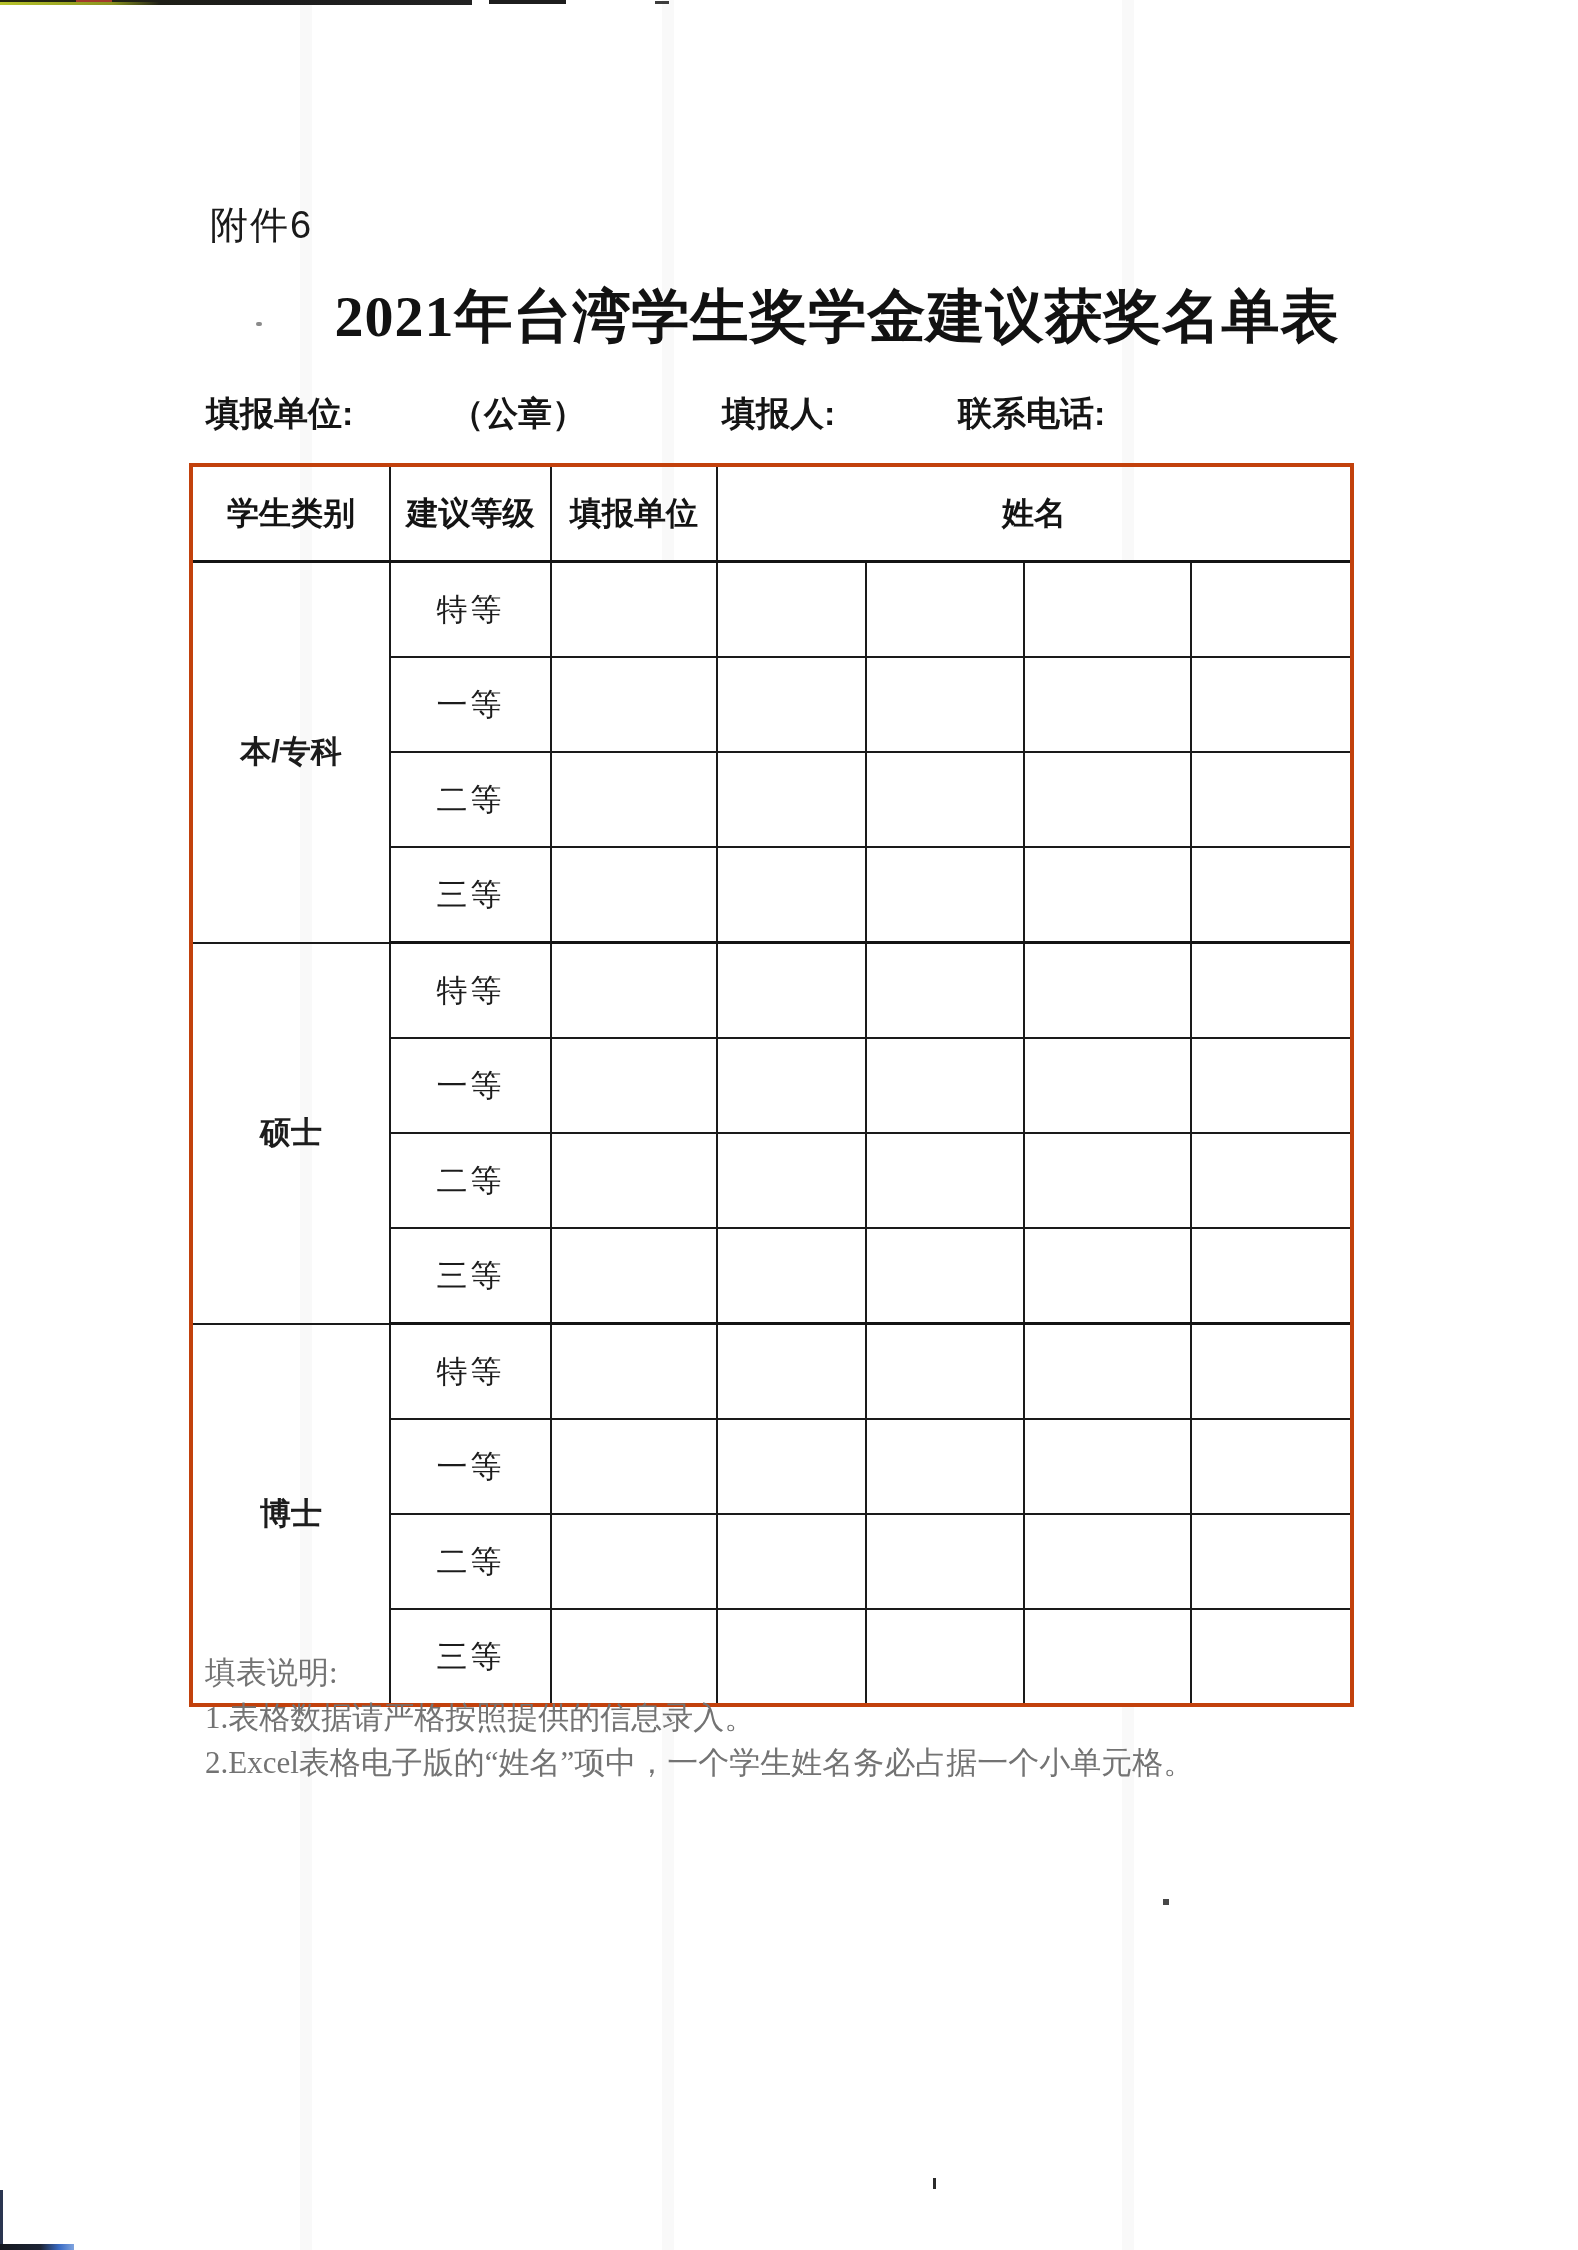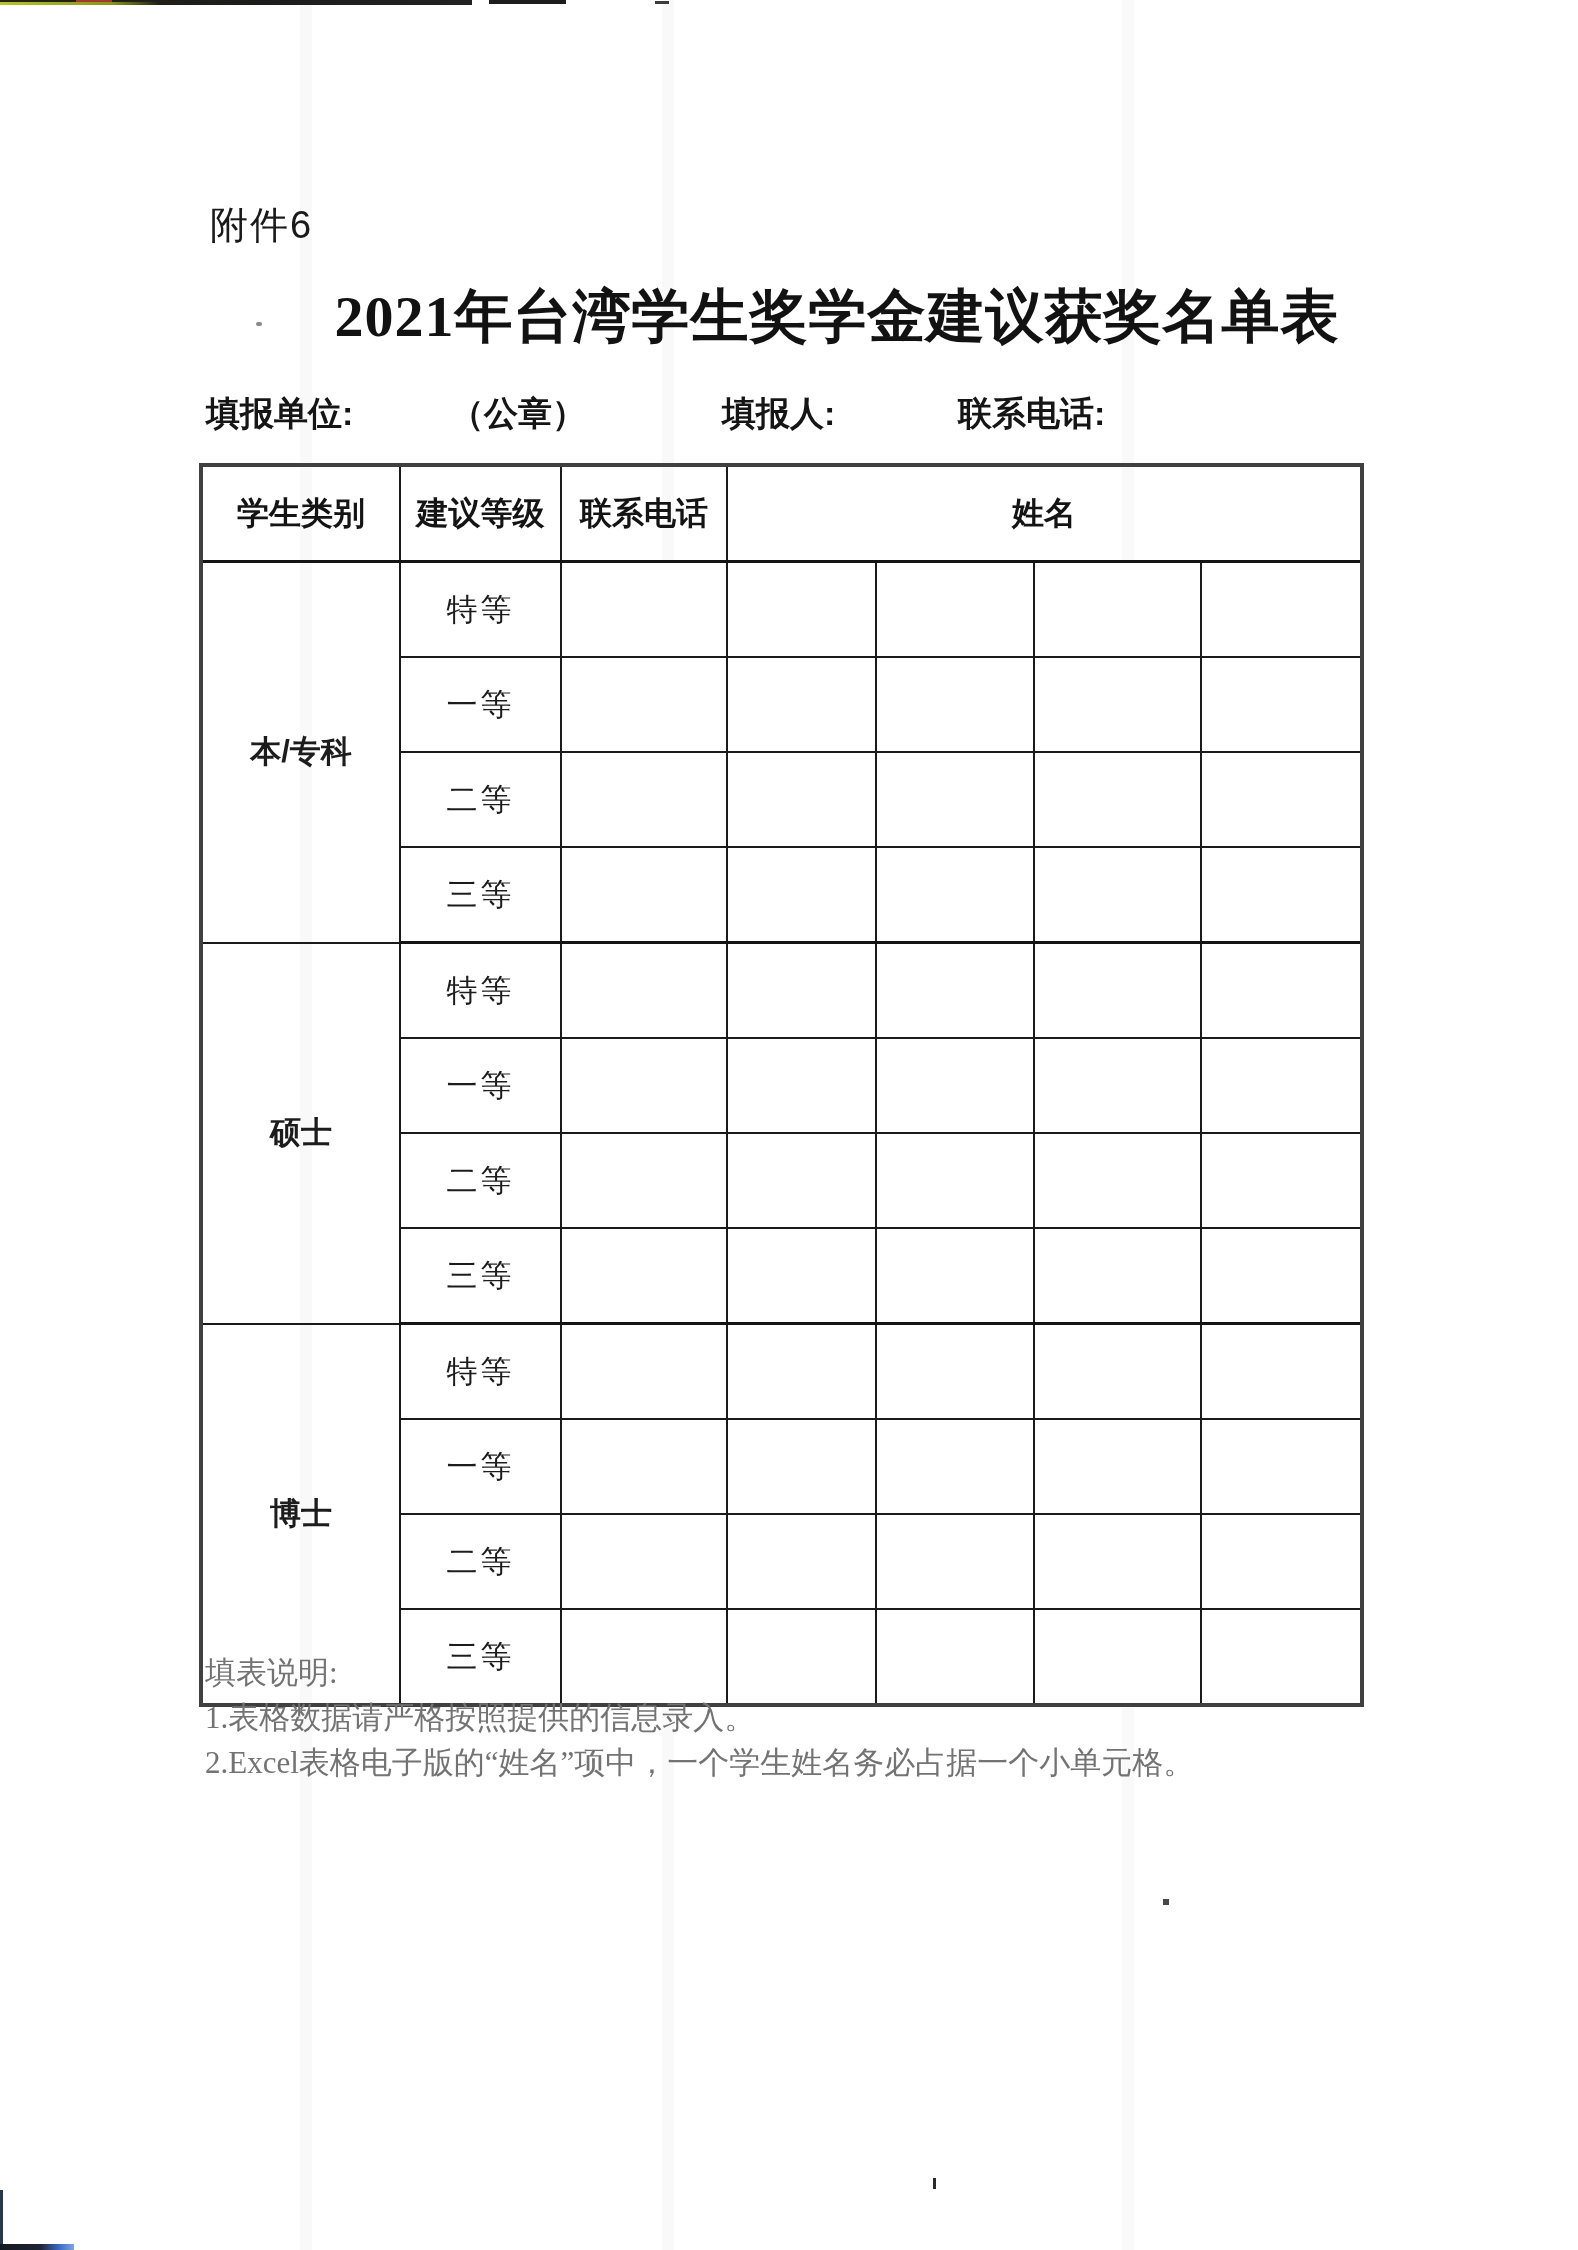--- a/index.html
+++ b/index.html
@@ -66,24 +66,24 @@
     font-weight: 700; font-size: 34px; color: #151515; text-align: center;
   }
   .info-line span { position: absolute; white-space: nowrap; }
   .info-unit  { left: 206px; }
   .info-seal  { left: 450px; }
   .info-filler{ left: 722px; }
   .info-phone { left: 958px; }
 
   
   table.form {
-    position: absolute; left: 199px; top: 463px;
+    position: absolute; left: 189px; top: 463px;
     width: 1161px;
     border-collapse: collapse; table-layout: fixed;
-    border: 4px solid #404040;
+    border: 4px solid #c2410c;
   }
   table.form td {
     border: 2px solid #1a1a1a;
     padding: 0;
     text-align: center; vertical-align: middle;
     font-size: 31px;
     color: #1c1c1c;
     overflow: hidden;
   }
   tr.hdr td {
@@ -146,21 +146,21 @@
       <col style="width:166px">
     <col style="width:149px">
       <col style="width:158px">
       <col style="width:167px">
       <col style="width:161px">
   </colgroup>
   <tbody>
       <tr class="hdr">
     <td>学生类别</td>
     <td>建议等级</td>
-    <td>联系电话</td>
+    <td>填报单位</td>
     <td colspan="4">姓名</td>
   </tr>
 
   <tr class="body-row">
     <td class="cat" rowspan="4">本/专科</td>
     <td class="grade">特等</td>
     <td class="blank"></td>
     <td class="blank"></td>
         <td class="blank"></td>
         <td class="blank"></td>

